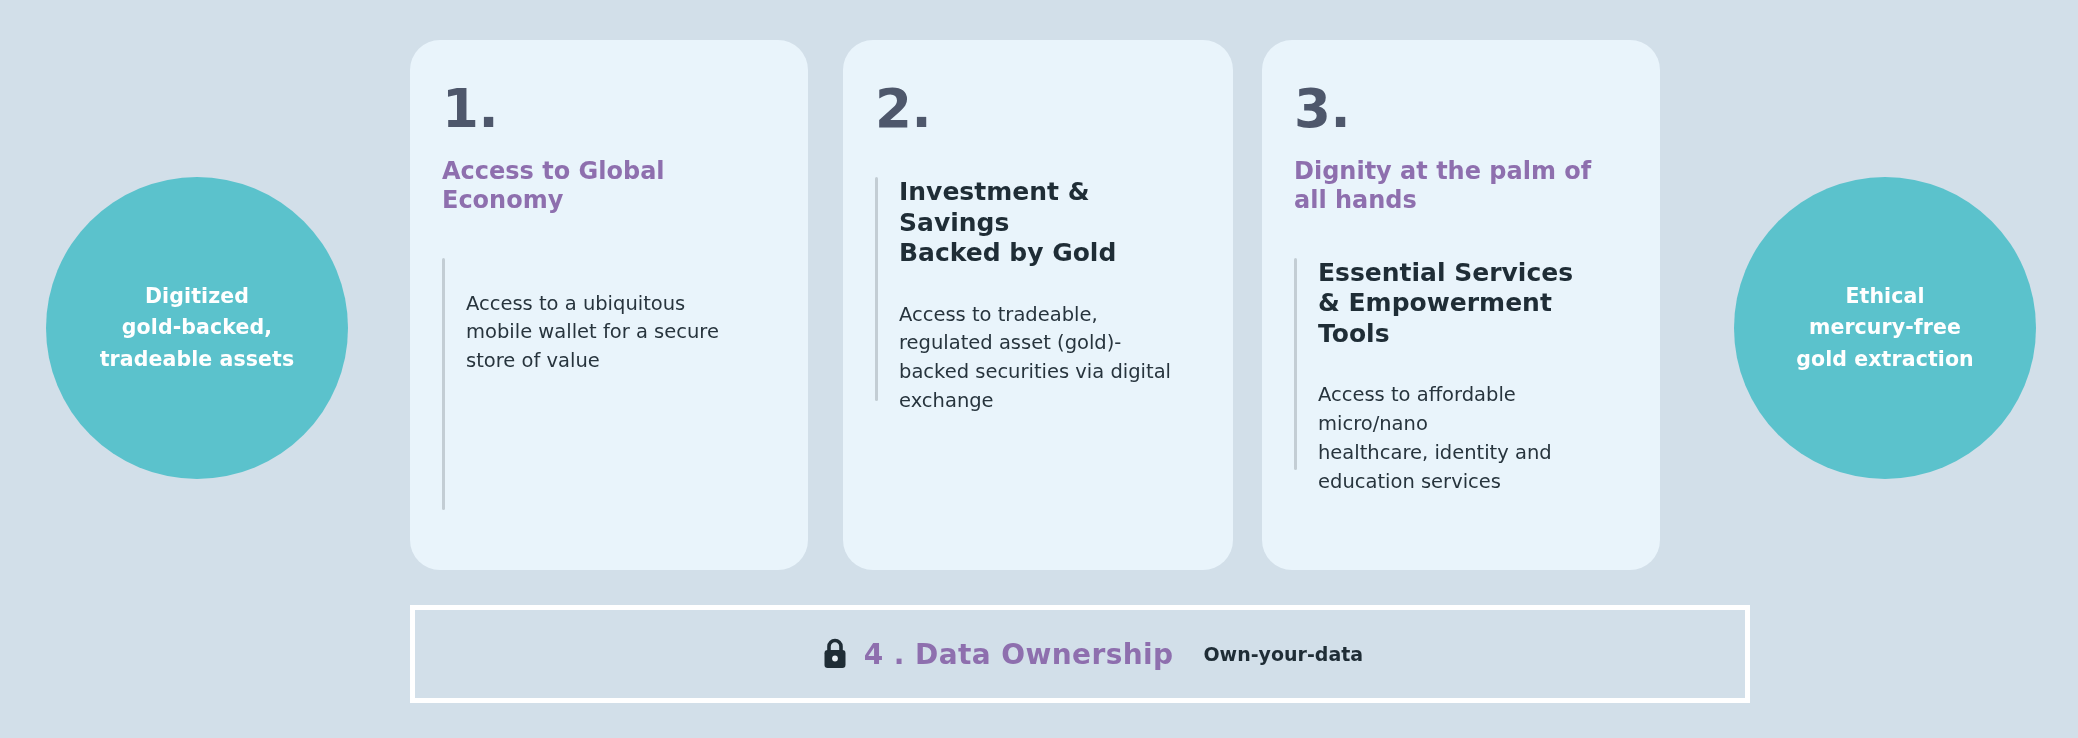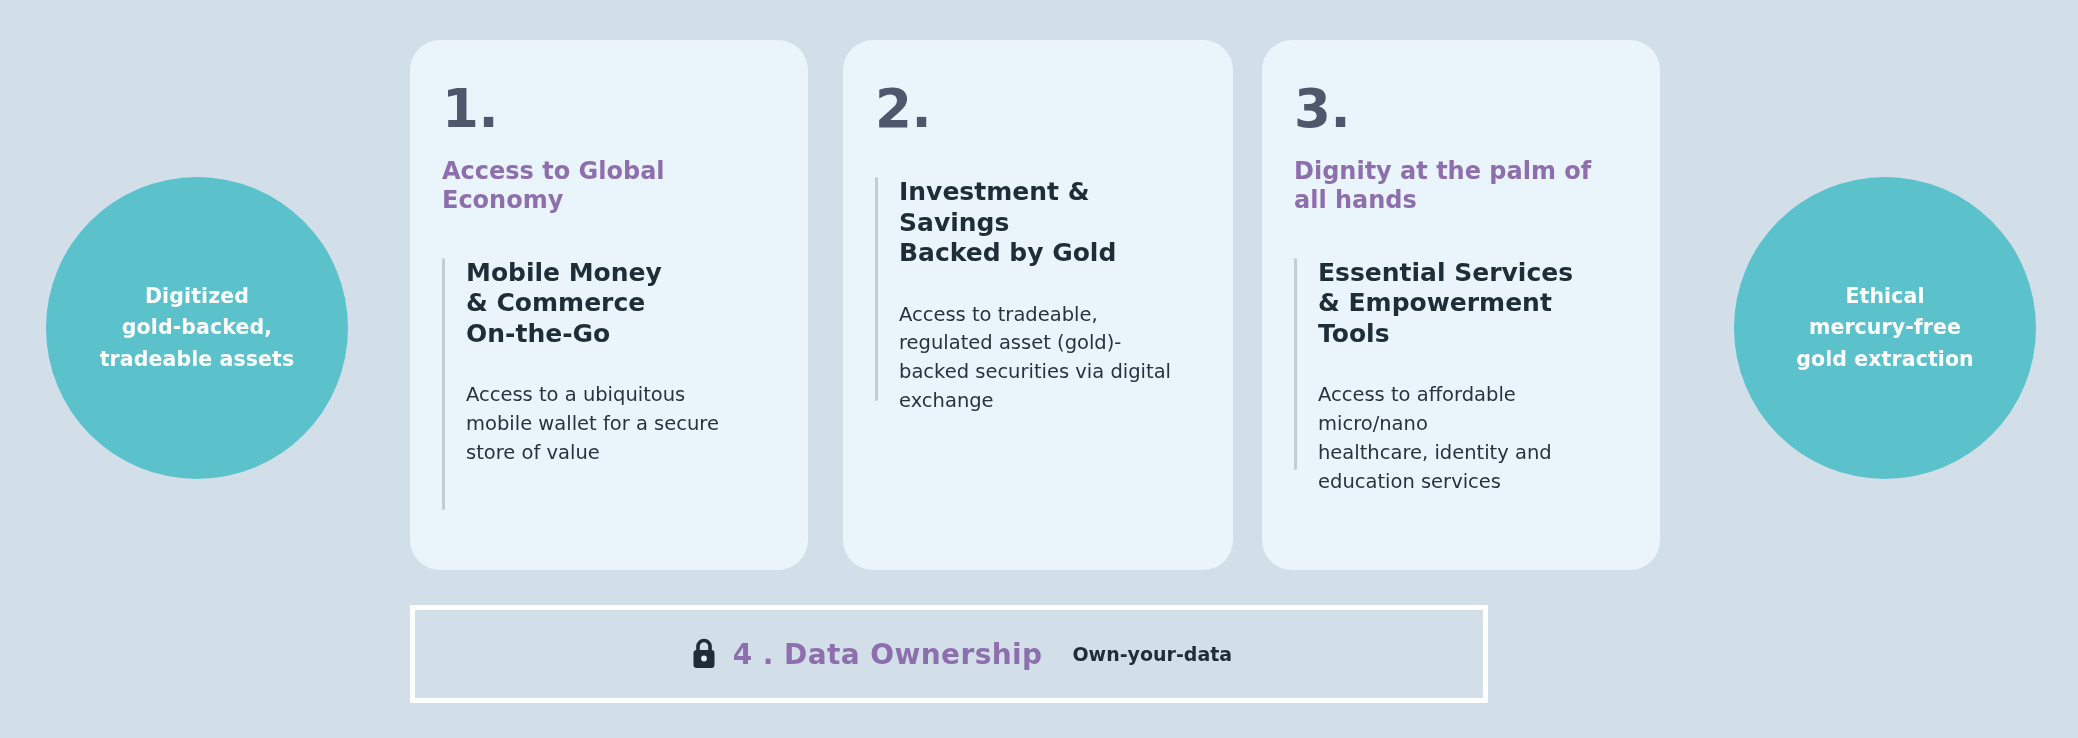--- a/index.html
+++ b/index.html
@@ -108,21 +108,21 @@
     line-height: 1.48;
     white-space: pre-line;
     margin: 32px 0 0 0;
   }
 
   
   #banner {
     position: absolute;
     left: 410px;
     top: 605px;
-    width: 1078px;
+    width: 1340px;
     height: 98px;
     box-sizing: border-box;
     border: 5px solid #ffffff;
     background: transparent;
     display: flex;
     align-items: center;
     justify-content: center;
     padding-left: 23px;
   }
   .banner-inner {
@@ -171,23 +171,20 @@
 gold extraction</div>
   </div>
 
   <div class="card" id="card-1" style="background: rgb(233, 244, 251);">
     <div class="card-number" style="color: rgb(78, 87, 107);">1.</div>
     <div class="card-subtitle" style="color: rgb(142, 111, 174);">Access to Global
 Economy</div>
     <div class="card-detail">
       <div class="detail-rule" style="background: rgb(195, 205, 212);"></div>
       <div class="detail-body">
-        <div class="detail-heading">Mobile Money
-&amp; Commerce
-On-the-Go</div>
         <div class="detail-text">Access to a ubiquitous
 mobile wallet for a secure
 store of value</div>
       </div>
     </div>
   </div>
 
   <div class="card" id="card-2" style="background: rgb(233, 244, 251);">
     <div class="card-number" style="color: rgb(78, 87, 107);">2.</div>
     <div class="card-detail">

